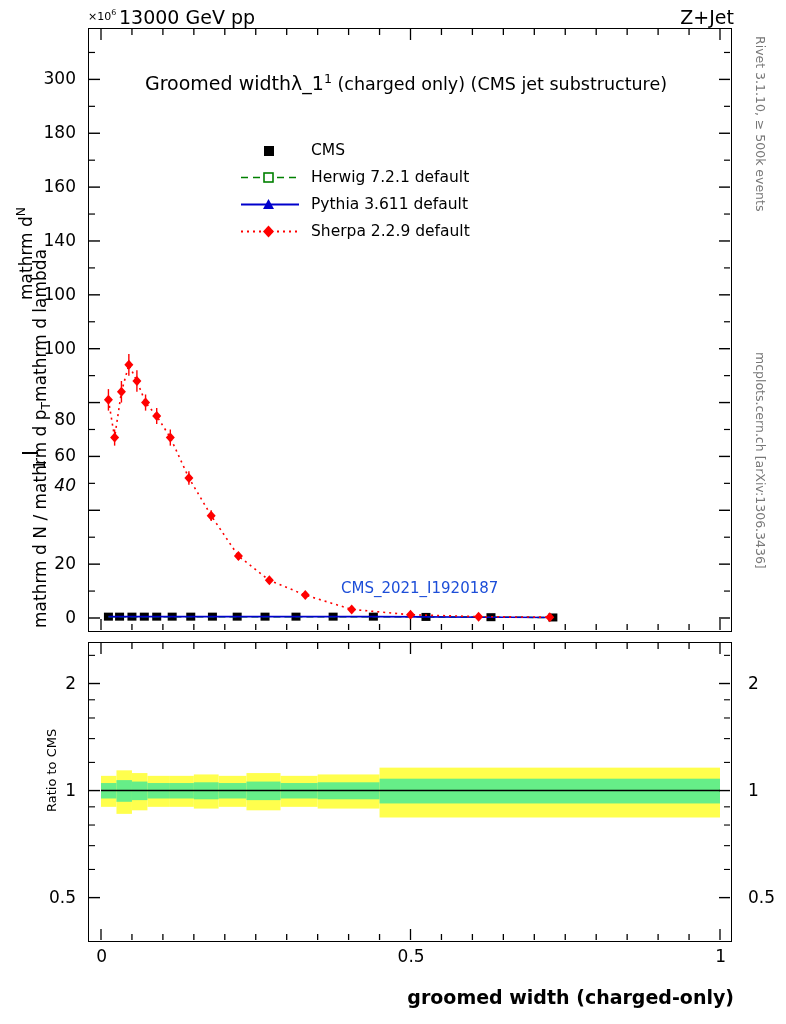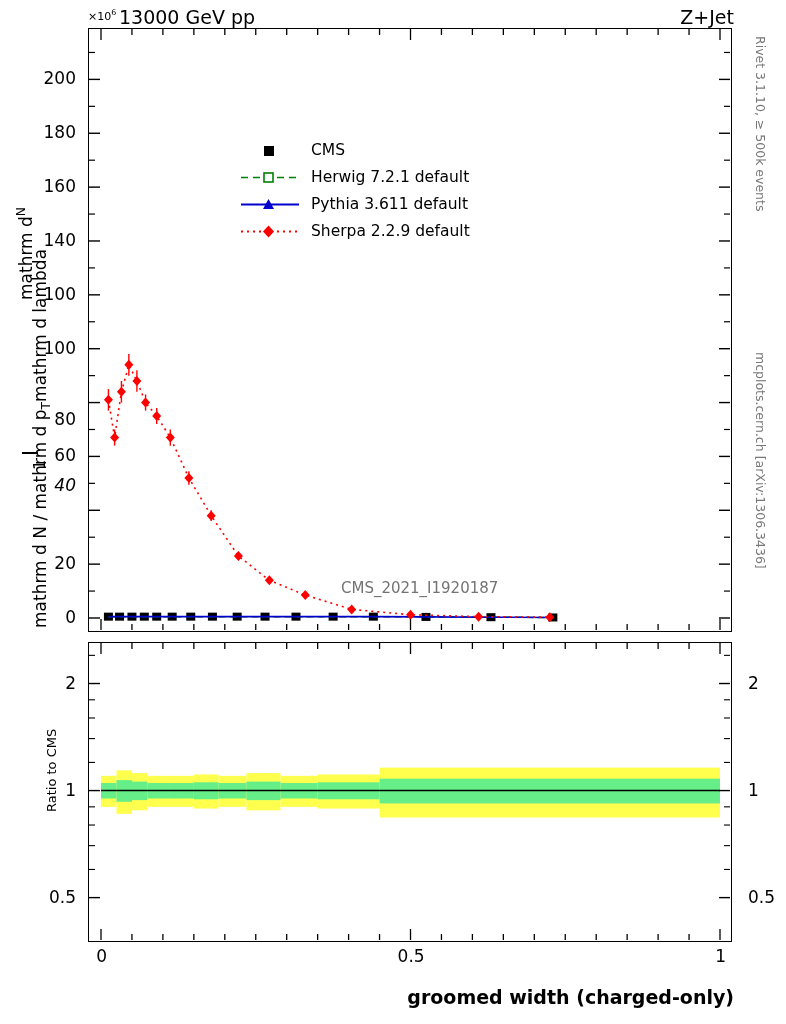--- a/index.html
+++ b/index.html
@@ -126,21 +126,21 @@
   .lglabel {
     position: absolute;
     left: 72px; top: 0;
     white-space: nowrap;
   }
 
   
   .watermark {
     position: absolute;
     font-size: 15px;
-    color: #737373;
+    color: #1d4ed8;
     white-space: nowrap;
   }
 
   
   .ratio-ytitle {
     position: absolute;
     transform-origin: 0 0;
     font-size: 13px;
     white-space: nowrap;
   }
@@ -174,20 +174,23 @@
   <div class="ytitle" style="left:30px; top:470px; transform: rotate(-90deg); font-size:16px;">
     <span>1</span>
   </div>
   <div class="abs" style="left:22px; top:452px; width:16px; height:1.6px; background:#000;"></div>
 
   <div class="rtxt" style="left:768px; top:36px; transform: rotate(90deg);">Rivet 3.1.10, ≥ 500k events</div>
   <div class="rtxt" style="left:768px; top:352px; transform: rotate(90deg);">mcplots.cern.ch [arXiv:1306.3436]</div>
 
   <div class="abs" id="mainframe">
 
+    <div class="ptitle" style="left:56px; top:42px;">
+      <span class="big">Groomed width</span><span class="big">λ_1</span><sup>1</sup>&nbsp;<span>(charged only) (CMS jet substructure)</span>
+    </div>
 
     <div id="legend">
       <div class="lgrow">
         <span class="lgsym">
           <svg width="62" height="27">
               <rect x="25" y="9" width="10" height="10" fill="#000000"></rect>
             </svg>
         </span>
         <span class="lglabel">CMS</span>
       </div>
@@ -374,21 +377,21 @@
         <div class="ylab" style="top: 589px; right: 6px;">0</div>
         <div class="ylab" style="top: 535.14px; right: 6px;">20</div>
         <div class="ylab" style="top: 457px; right: 6px; font-style: italic;">40</div>
         <div class="ylab" style="top: 427.419px; right: 6px;">60</div>
         <div class="ylab" style="top: 373.558px; right: 6px; margin-top: 17px;">80</div>
         <div class="ylab" style="top: 319.698px; right: 6px;">100</div>
         <div class="ylab" style="top: 265.837px; right: 6px;">100</div>
         <div class="ylab" style="top: 211.977px; right: 6px;">140</div>
         <div class="ylab" style="top: 158.116px; right: 6px;">160</div>
         <div class="ylab" style="top: 104.256px; right: 6px;">180</div>
-        <div class="ylab" style="top: 50.3953px; right: 6px;">200</div>
+        <div class="ylab" style="top: 50.3953px; right: 6px;">300</div>
       </div>
   </div>
 
   <div class="abs" id="ratioframe">
     <svg class="abs" style="left:0; top:0;" width="641" height="297">
       <g id="ratio-plot-g">
           <rect x="12" y="132.848202070802" width="15.475000000000001" height="30.991283294066875" fill="#ffff4d"></rect>
           <rect x="27.475" y="127.33195459833186" width="15.475000000000001" height="43.52867209954931" fill="#ffff4d"></rect>
           <rect x="42.95" y="130.06545092079892" width="15.474999999999994" height="37.24470882696329" fill="#ffff4d"></rect>
           <rect x="58.425" y="132.848202070802" width="21.665000000000006" height="30.991283294066875" fill="#ffff4d"></rect>

